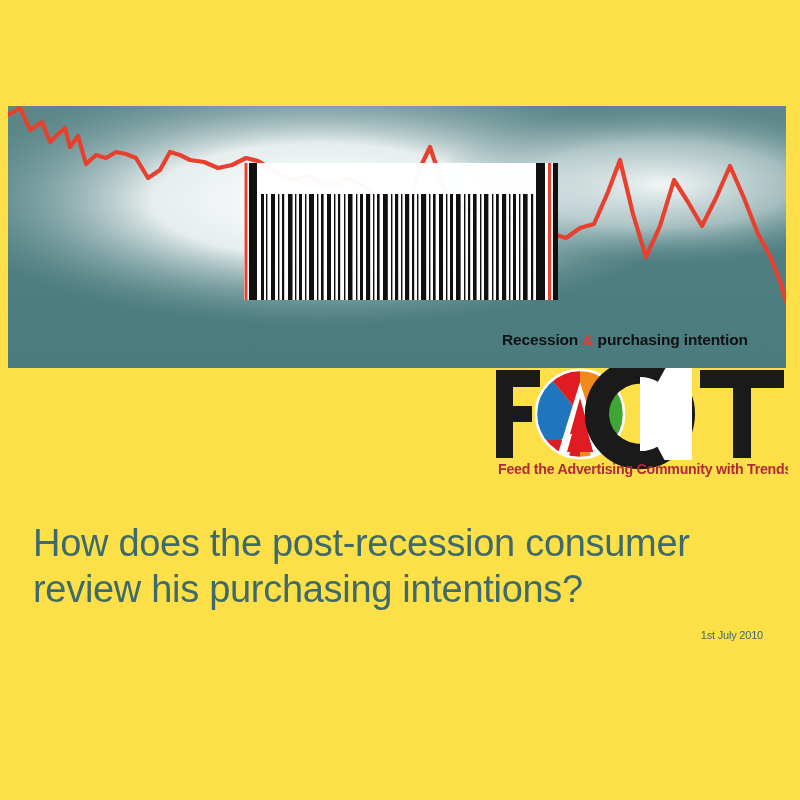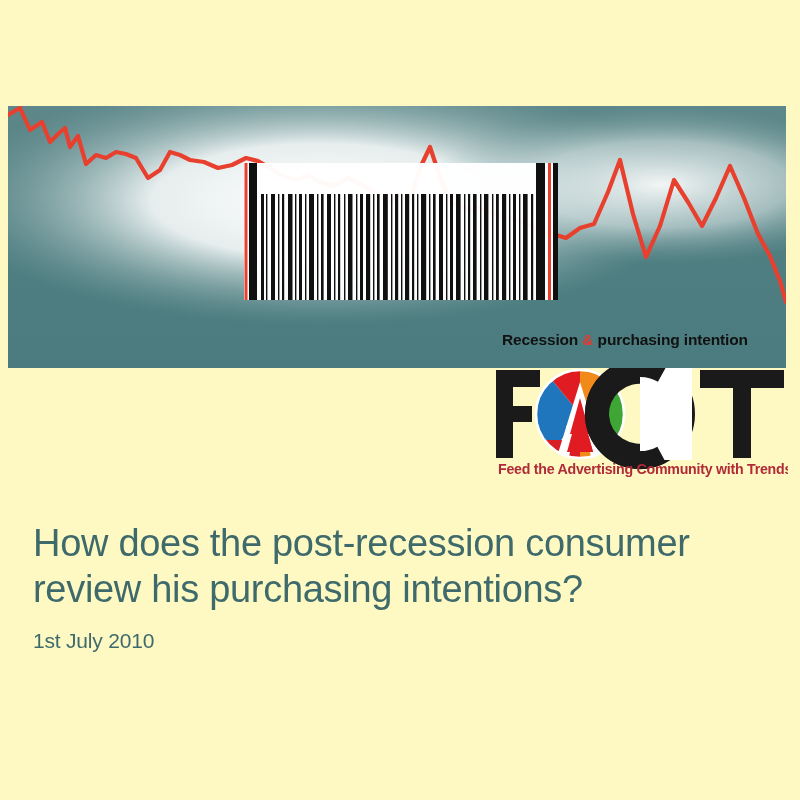--- a/index.html
+++ b/index.html
@@ -14,21 +14,21 @@
     overflow: hidden;
     position: relative;
   }
 
   
   #slide {
     position: absolute;
     left: 0; top: 0;
     width: 800px;
     height: 800px;
-    background: #fef9c3;
+    background: #fde047;
   }
 
   
   #hero-banner {
     position: absolute;
     left: 8px;
     top: 106px;
     width: 778px;
     height: 262px;
     overflow: hidden;
@@ -98,24 +98,25 @@
     font-weight: normal;
     line-height: 46px;
     color: #3f6a6b;
     letter-spacing: -0.3px;
     margin: 0;
     white-space: pre-line;
   }
   #slide-date {
     margin-top: 17px;
     font-family: "Liberation Sans", sans-serif;
-    font-size: 21px;
+    font-size: 11px;
     font-weight: normal;
     color: #3f6a6b;
     letter-spacing: -0.2px;
+    text-align: right;
   }
 </style>
 </head>
 <body>
 
 <div id="slide">
 
   <div id="hero-banner">
     <svg class="hero-svg" viewBox="0 0 778 262" preserveAspectRatio="none">
       <defs>

